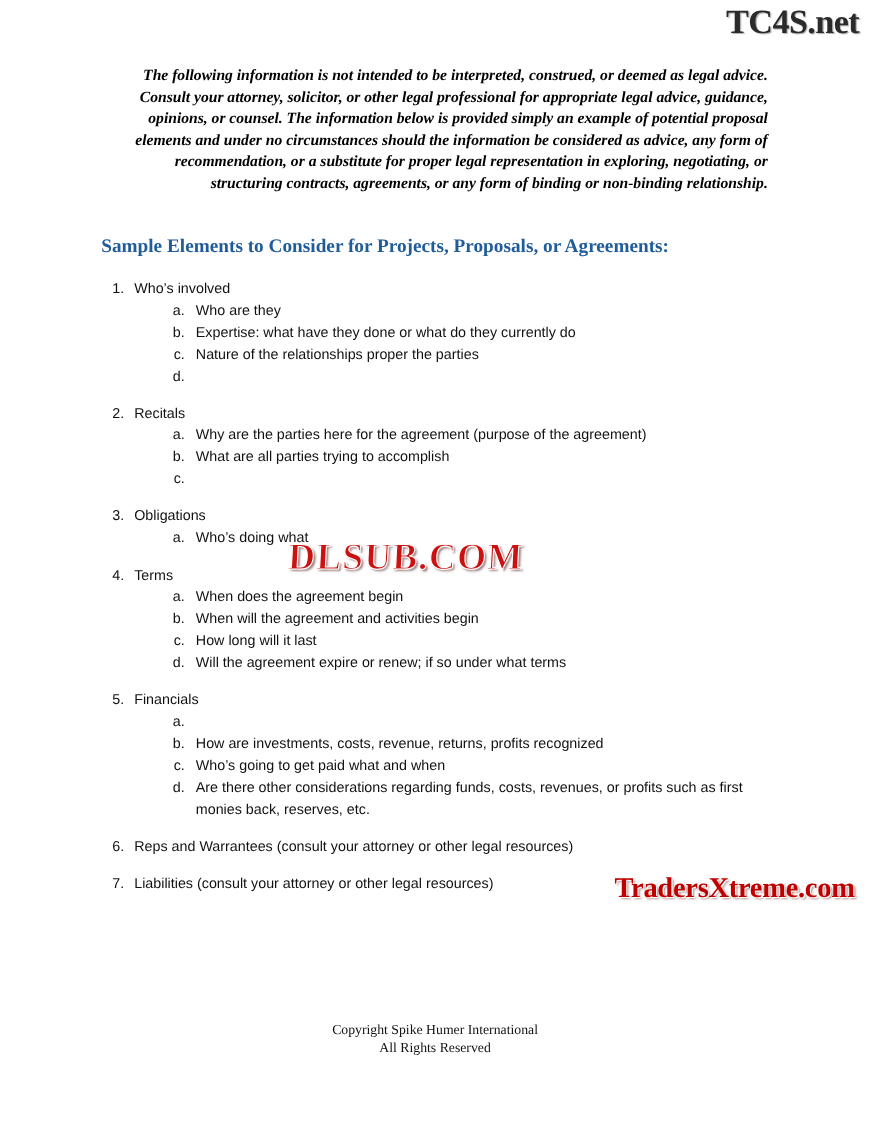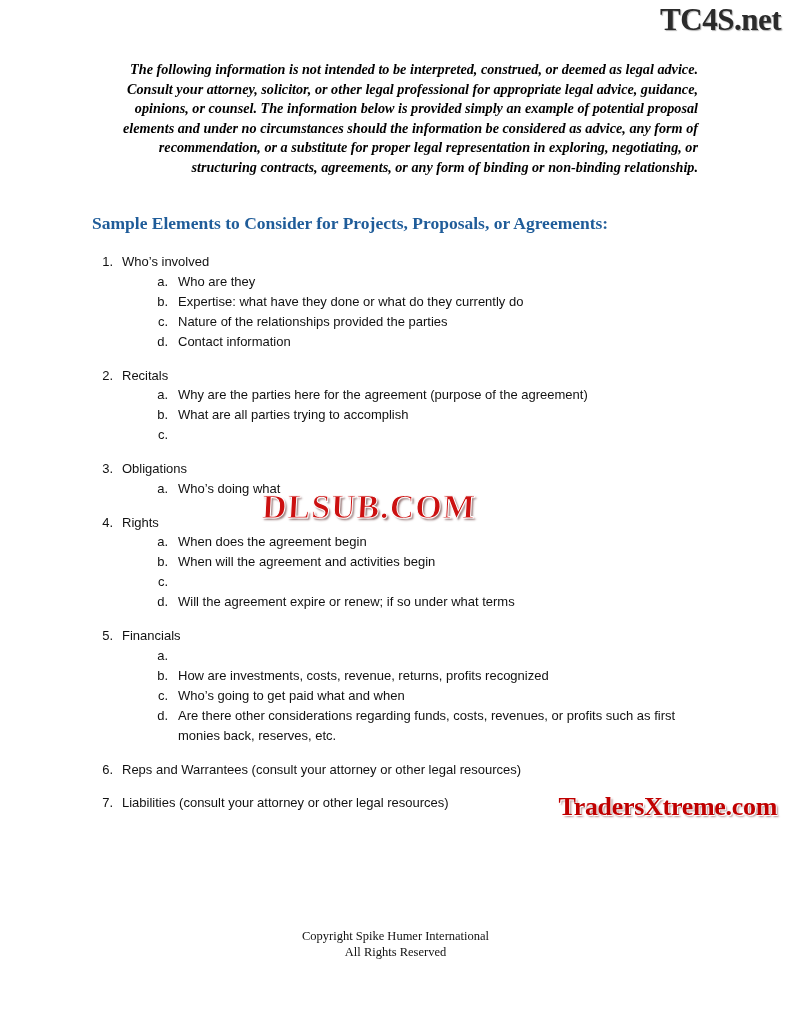--- a/index.html
+++ b/index.html
@@ -173,25 +173,24 @@
         <div class="subitem">
           <span class="letter">a.</span>
           <span class="sub-text">Who are they</span>
         </div>
         <div class="subitem">
           <span class="letter">b.</span>
           <span class="sub-text">Expertise: what have they done or what do they currently do</span>
         </div>
         <div class="subitem">
           <span class="letter">c.</span>
-          <span class="sub-text">Nature of the relationships provided the parties</span>
+          <span class="sub-text">Nature of the relationships proper the parties</span>
         </div>
         <div class="subitem">
           <span class="letter">d.</span>
-          <span class="sub-text">Contact information</span>
         </div>
       </div>
       <div class="item">
         <div class="item-main">
           <span class="num">2.</span>
           <span class="main-text">Recitals</span>
         </div>
         <div class="subitem">
           <span class="letter">a.</span>
           <span class="sub-text">Why are the parties here for the agreement (purpose of the agreement)</span>
@@ -210,32 +209,33 @@
           <span class="main-text">Obligations</span>
         </div>
         <div class="subitem">
           <span class="letter">a.</span>
           <span class="sub-text">Who’s doing what</span>
         </div>
       </div>
       <div class="item">
         <div class="item-main">
           <span class="num">4.</span>
-          <span class="main-text">Rights</span>
+          <span class="main-text">Terms</span>
         </div>
         <div class="subitem">
           <span class="letter">a.</span>
           <span class="sub-text">When does the agreement begin</span>
         </div>
         <div class="subitem">
           <span class="letter">b.</span>
           <span class="sub-text">When will the agreement and activities begin</span>
         </div>
         <div class="subitem">
           <span class="letter">c.</span>
+          <span class="sub-text">How long will it last</span>
         </div>
         <div class="subitem">
           <span class="letter">d.</span>
           <span class="sub-text">Will the agreement expire or renew; if so under what terms</span>
         </div>
       </div>
       <div class="item">
         <div class="item-main">
           <span class="num">5.</span>
           <span class="main-text">Financials</span>

